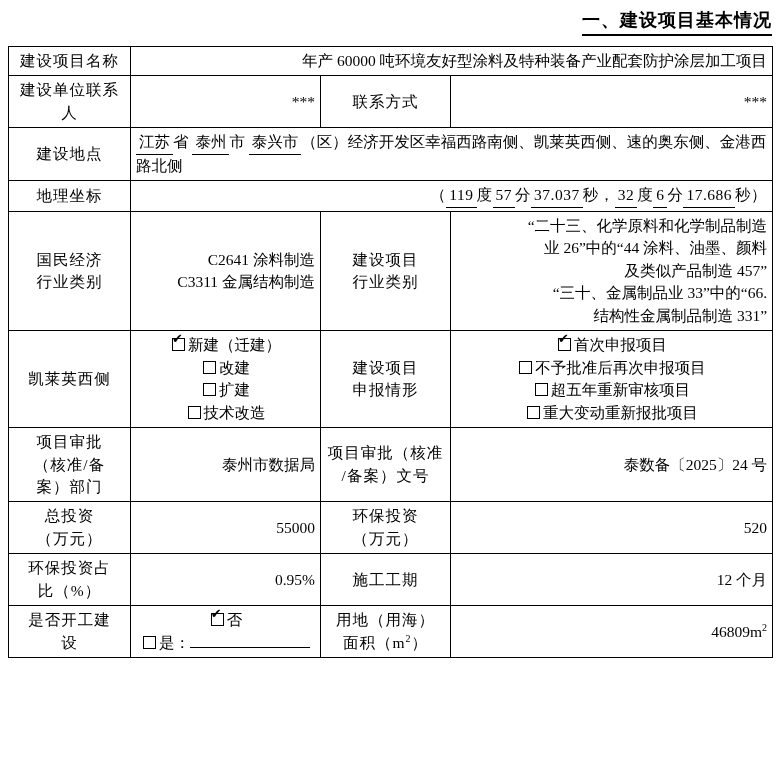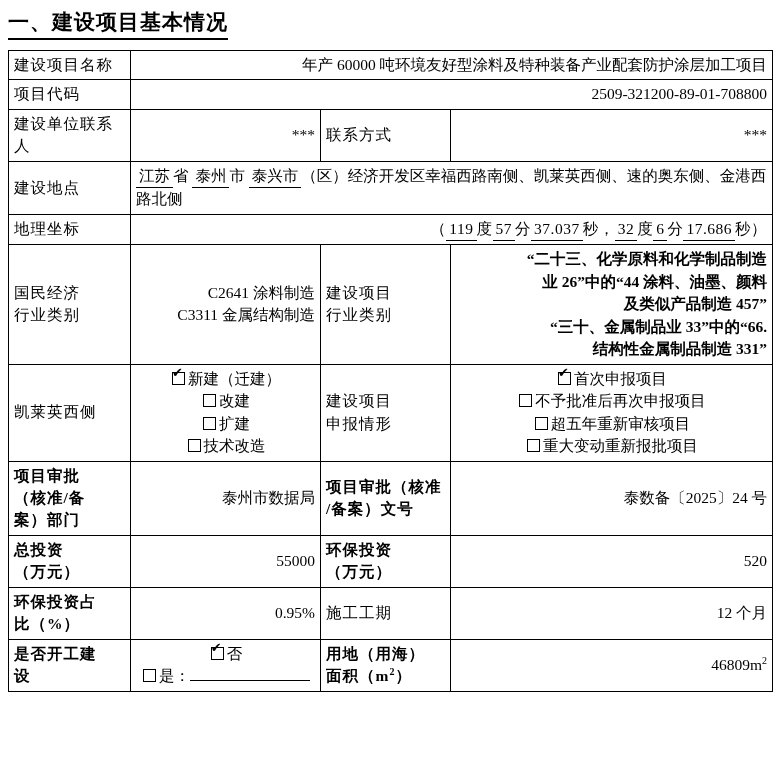--- a/index.html
+++ b/index.html
@@ -15,22 +15,22 @@
     overflow: hidden;
   }
   .page {
     width: 780px;
     height: 759px;
     position: relative;
     box-sizing: border-box;
     padding: 0 8px;
   }
   .doc-title {
-    text-align: left;
-    font-size: 21px;
+    text-align: right;
+    font-size: 18px;
     font-weight: bold;
     letter-spacing: 1px;
     padding: 8px 0 10px 0;
     position: relative;
   }
   .doc-title .title-text {
     display: inline-block;
     border-bottom: 2px solid #000;
     padding-bottom: 2px;
   }
@@ -41,20 +41,21 @@
     margin: 0 auto;
   }
   table.main td {
     border: 1px solid #000;
     padding: 3px 5px;
     vertical-align: middle;
     font-size: 15.5px;
     line-height: 1.45;
   }
   .lbl {
+    text-align: center;
     letter-spacing: 1px;
     margin-left: 12px;
   }
   .ctr {
     text-align: right;
   }
   .lft {
     text-align: left;
     margin-left: 16px;
   }
@@ -90,21 +91,21 @@
     position: absolute;
     left: -1px;
     top: -7px;
     font-size: 13px;
     line-height: 13px;
   }
   sup {
     font-size: 10px;
     vertical-align: super;
   }
-  .tight { line-height: 1.3; font-weight: bold; }
+  .tight { line-height: 1.3; }
   .coord-row { letter-spacing: 0.5px; }
   .checkline { font-size: 15px; }
 </style>
 </head>
 <body>
 
 <div class="page">
 
   <div class="doc-title">
     <span class="title-text">一、建设项目基本情况</span>
@@ -117,24 +118,20 @@
       <col style="width:130px">
       <col style="width:322px">
     </colgroup>
 
     <tbody>
         <tr>
       <td class="lbl">建设项目名称</td>
       <td class="ctr big" colspan="3">年产 60000 吨环境友好型涂料及特种装备产业配套防护涂层加工项目</td>
     </tr>
 
-    <tr>
-      <td class="lbl">项目代码</td>
-      <td class="ctr" colspan="3">2509-321200-89-01-708800</td>
-    </tr>
 
     <tr>
       <td class="lbl">建设单位联系人</td>
       <td class="ctr">***</td>
       <td class="lbl">联系方式</td>
       <td class="ctr">***</td>
     </tr>
 
     <tr>
       <td class="lbl">建设地点</td>

